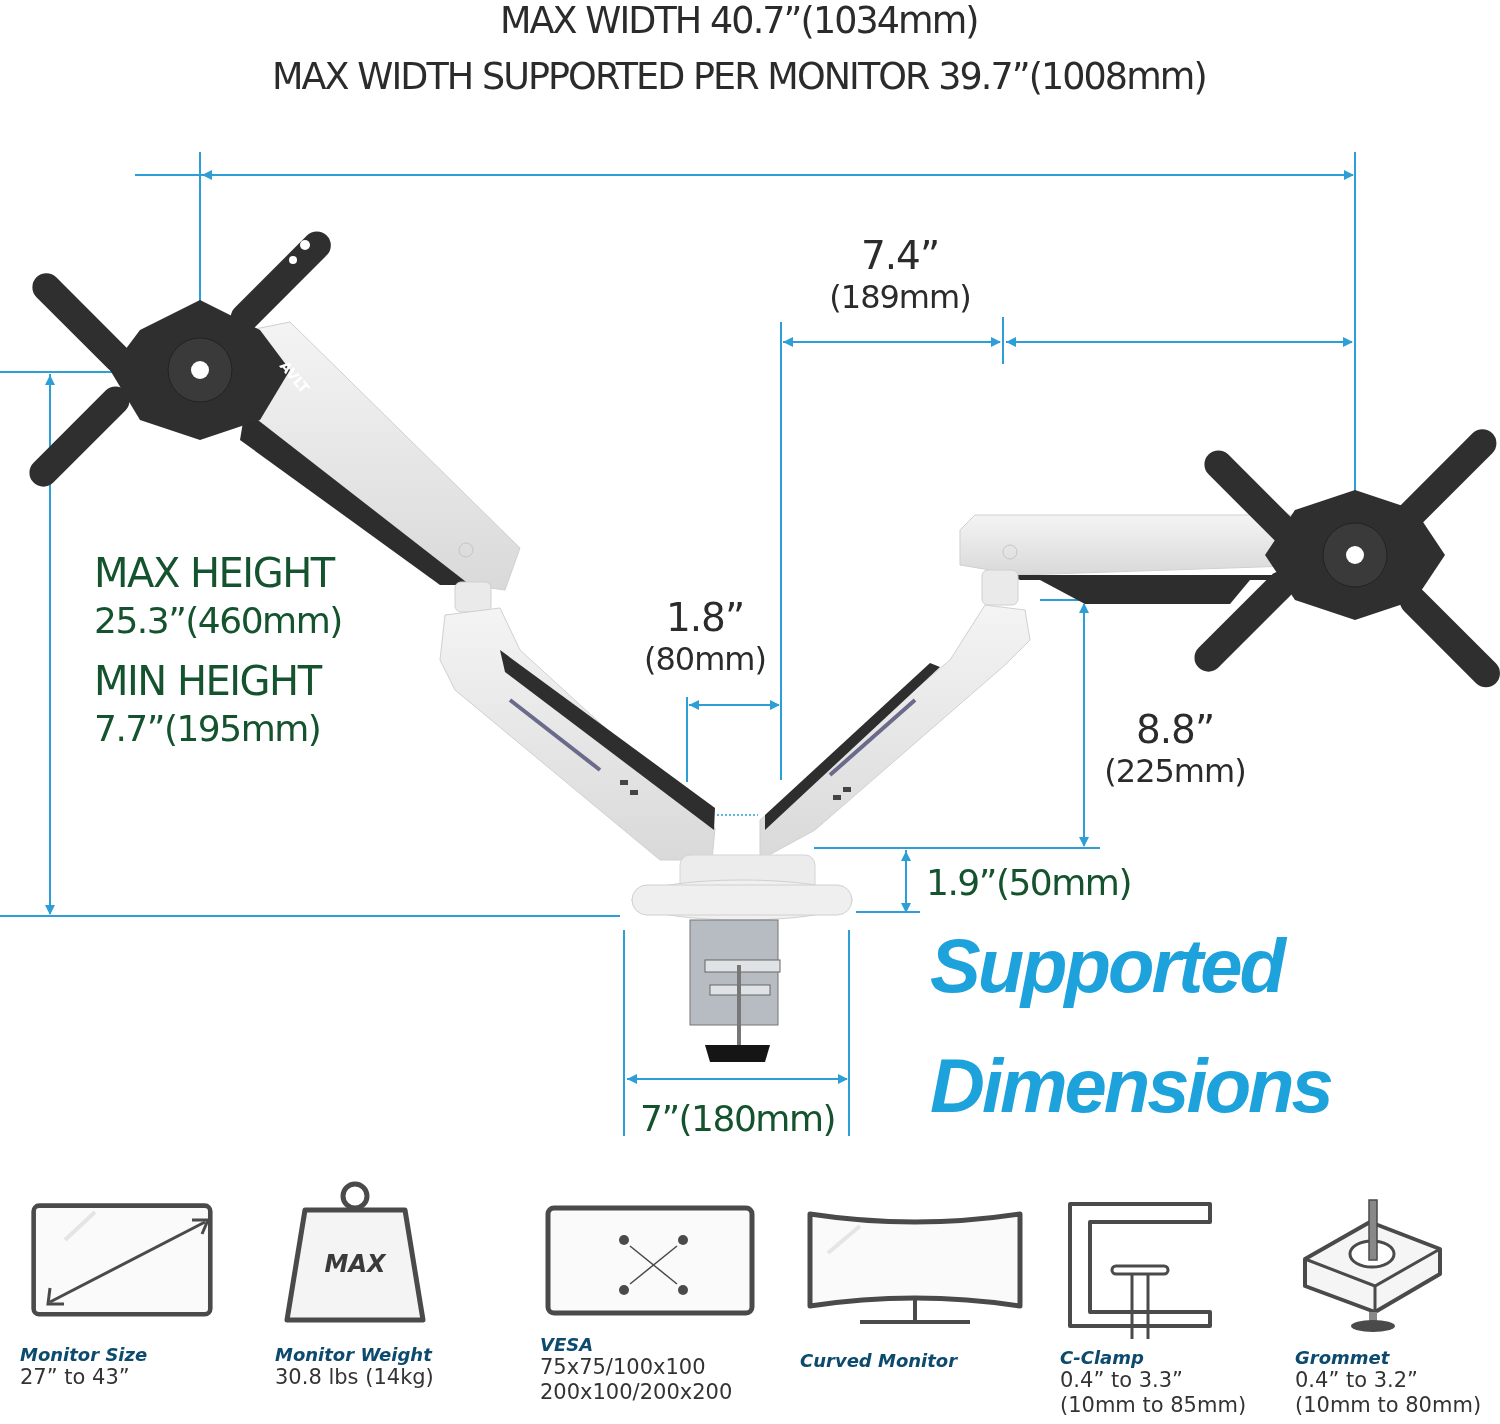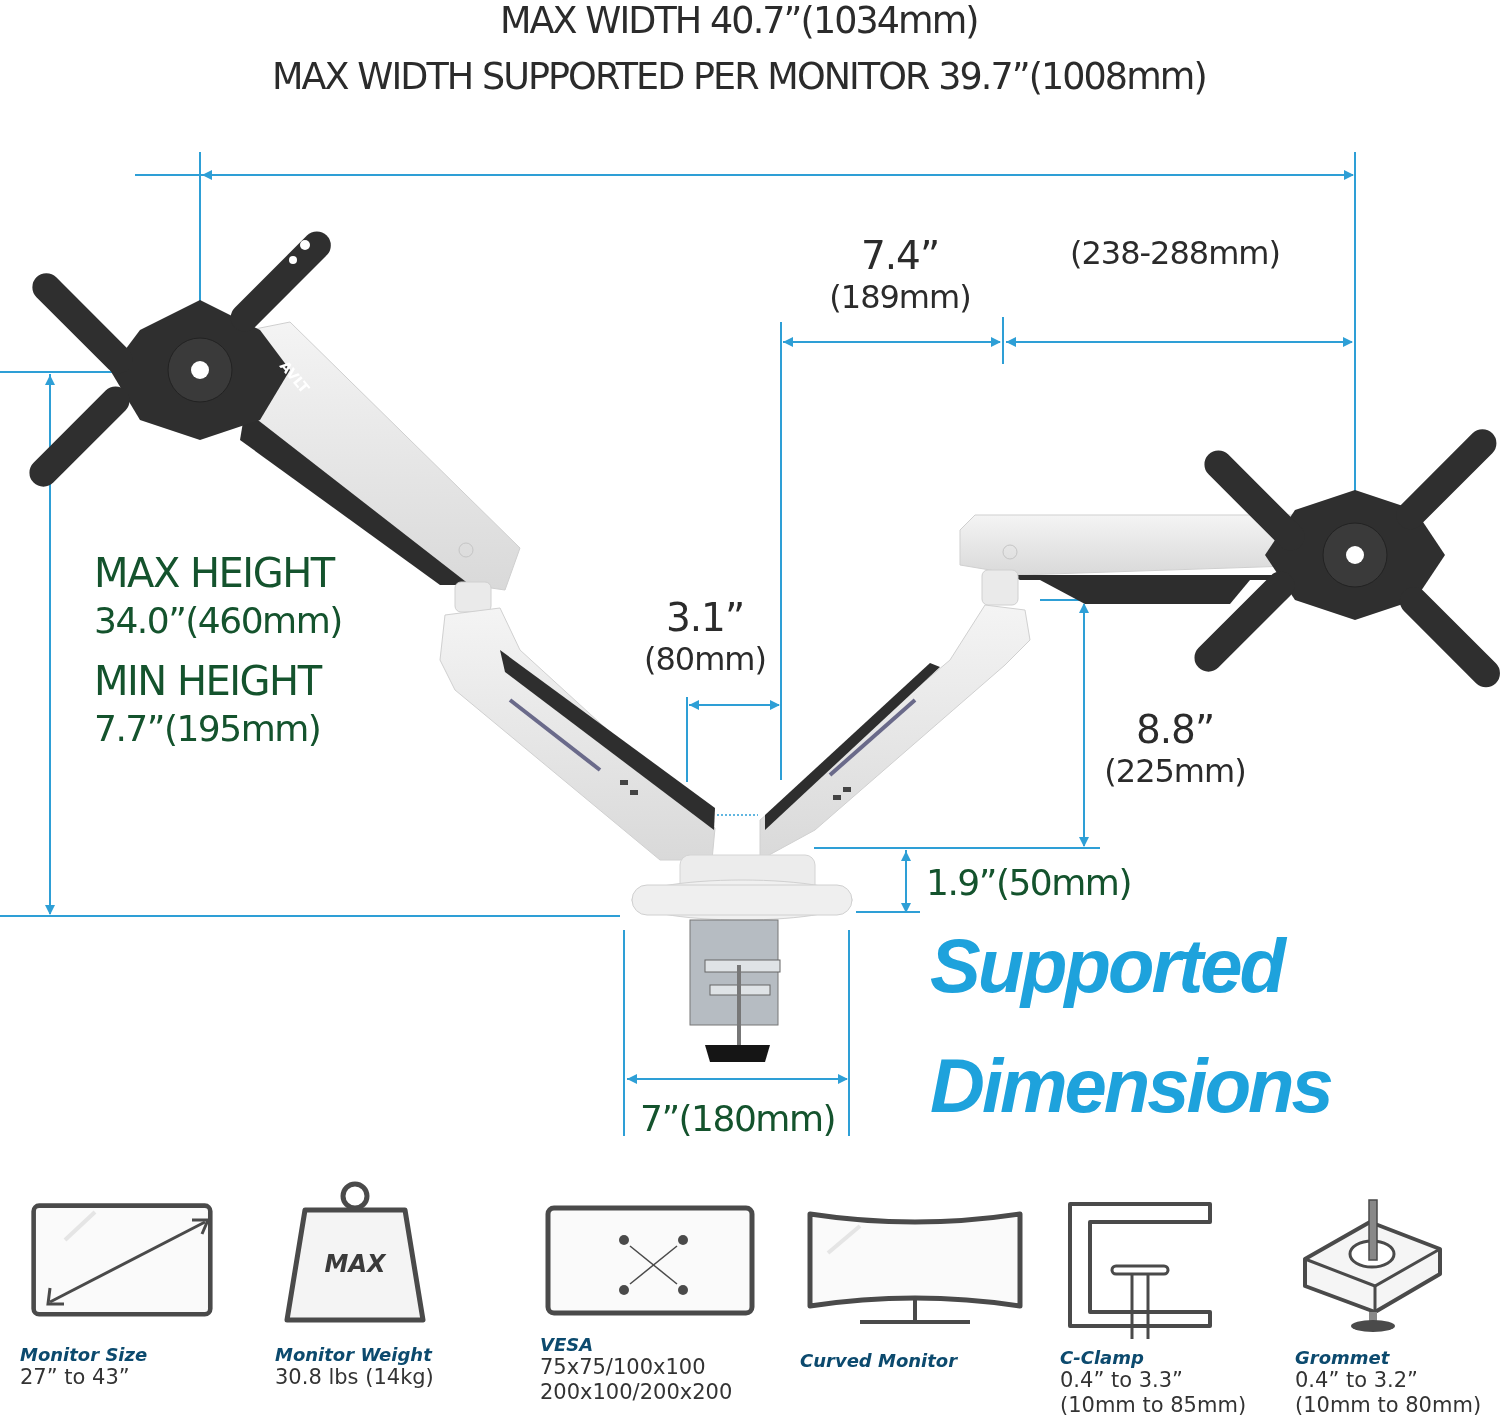--- a/index.html
+++ b/index.html
@@ -141,35 +141,34 @@
     <rect x="737" y="965" width="4" height="80" fill="#777"></rect>
     <path d="M705,1045 L770,1045 L765,1062 L710,1062 z" fill="#151515"></path>
   </g>
 </svg>
 
 <div class="dim" style="left:800px;top:234px;width:200px;">
   <span class="big">7.4”</span>
   <span class="small">(189mm)</span>
 </div>
 <div class="dim" style="left:1040px;top:234px;width:270px;">
-  <span class="small">(238-288mm)</span>
 </div>
 <div class="dim" style="left:620px;top:596px;width:170px;">
-  <span class="big">3.1”</span>
+  <span class="big">1.8”</span>
   <span class="small">(80mm)</span>
 </div>
 <div class="dim" style="left:1090px;top:708px;width:170px;">
   <span class="big">8.8”</span>
   <span class="small">(225mm)</span>
 </div>
 <div class="lbl" style="left:926px;top:862px;font-size:36px;">1.9”(50mm)</div>
 <div class="lbl" style="left:640px;top:1098px;font-size:36px;">7”(180mm)</div>
 
 <div class="lbl" style="left:94px;top:550px;font-size:40px;">MAX HEIGHT</div>
-<div class="lbl" style="left:94px;top:600px;font-size:36px;">34.0”(460mm)</div>
+<div class="lbl" style="left:94px;top:600px;font-size:36px;">25.3”(460mm)</div>
 <div class="lbl" style="left:94px;top:658px;font-size:40px;">MIN HEIGHT</div>
 <div class="lbl" style="left:94px;top:708px;font-size:36px;">7.7”(195mm)</div>
 
 <div class="headline" style="left:930px;top:928px;">Supported</div>
 <div class="headline" style="left:930px;top:1048px;">Dimensions</div>
 
 <div class="feat" style="left:20px;width:230px;">
   <svg width="200" height="130" viewBox="0 0 200 130">
     <rect x="17" y="17" width="192" height="118" rx="6" fill="#fafafa" stroke="#4a4a4a" stroke-width="5" transform="translate(-2,0) scale(0.92)"></rect>
     <line x1="30" y1="112" x2="185" y2="32" stroke="#4a4a4a" stroke-width="3"></line>

